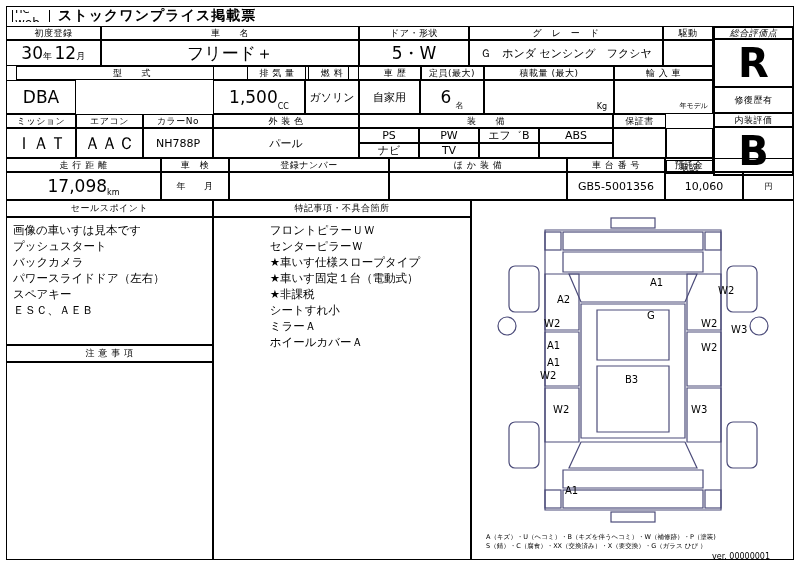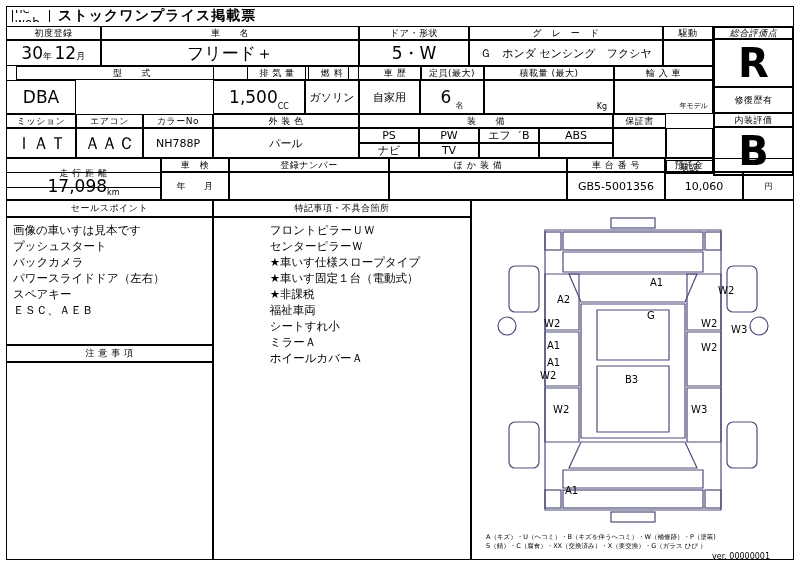--- a/index.html
+++ b/index.html
@@ -224,21 +224,21 @@
   <div class="c bx" style="left:613px;top:128px;width:53px;height:30px;">
       <span class="val-sm"></span>
     </div>
   <div class="c bx" style="left:666px;top:114px;width:47px;height:14px;margin-top:46px;">
       <span class="lbl">取説</span>
     </div>
   <div class="c bx" style="left:666px;top:128px;width:47px;height:30px;">
       <span class="val-sm"></span>
     </div>
 
-  <div class="c bx" style="left:6px;top:158px;width:155px;height:30px;">
+  <div class="c bx" style="left:6px;top:158px;width:155px;height:14px;">
       <span class="lbl">走 行 距 離</span>
     </div>
   <div class="c bx" style="left:6px;top:172px;width:155px;height:28px;">
     <span class="val">17,098</span>
     <span class="small-unit">km</span>
   </div>
 
   <div class="c bx" style="left:161px;top:158px;width:68px;height:14px;">
       <span class="lbl">車　検</span>
     </div>
@@ -303,21 +303,20 @@
   <div class="c bx" style="left:213px;top:200px;width:258px;height:17px;">
       <span class="lbl">特記事項・不具合箇所</span>
     </div>
   <div class="c bx" style="left:213px;top:217px;width:258px;height:343px;align-items:flex-start;justify-content:center;padding:4px 0 0 6px;">
     <div class="notes">
       <div>フロントピラーＵＷ</div>
       <div>センターピラーＷ</div>
       <div>★車いす仕様スロープタイプ</div>
       <div>★車いす固定１台（電動式）</div>
       <div>★非課税</div>
-      <div>福祉車両</div>
       <div>シートすれ小</div>
       <div>ミラーＡ</div>
       <div>ホイールカバーＡ</div>
     </div>
   </div>
 
   <div class="c bx" style="left:471px;top:200px;width:323px;height:360px;"></div>
 
   <svg class="diagram" style="left:485px;top:210px;" width="296" height="320" viewBox="0 0 296 320">
     <g stroke="#4c4c7a" fill="none" stroke-width="1.2">

